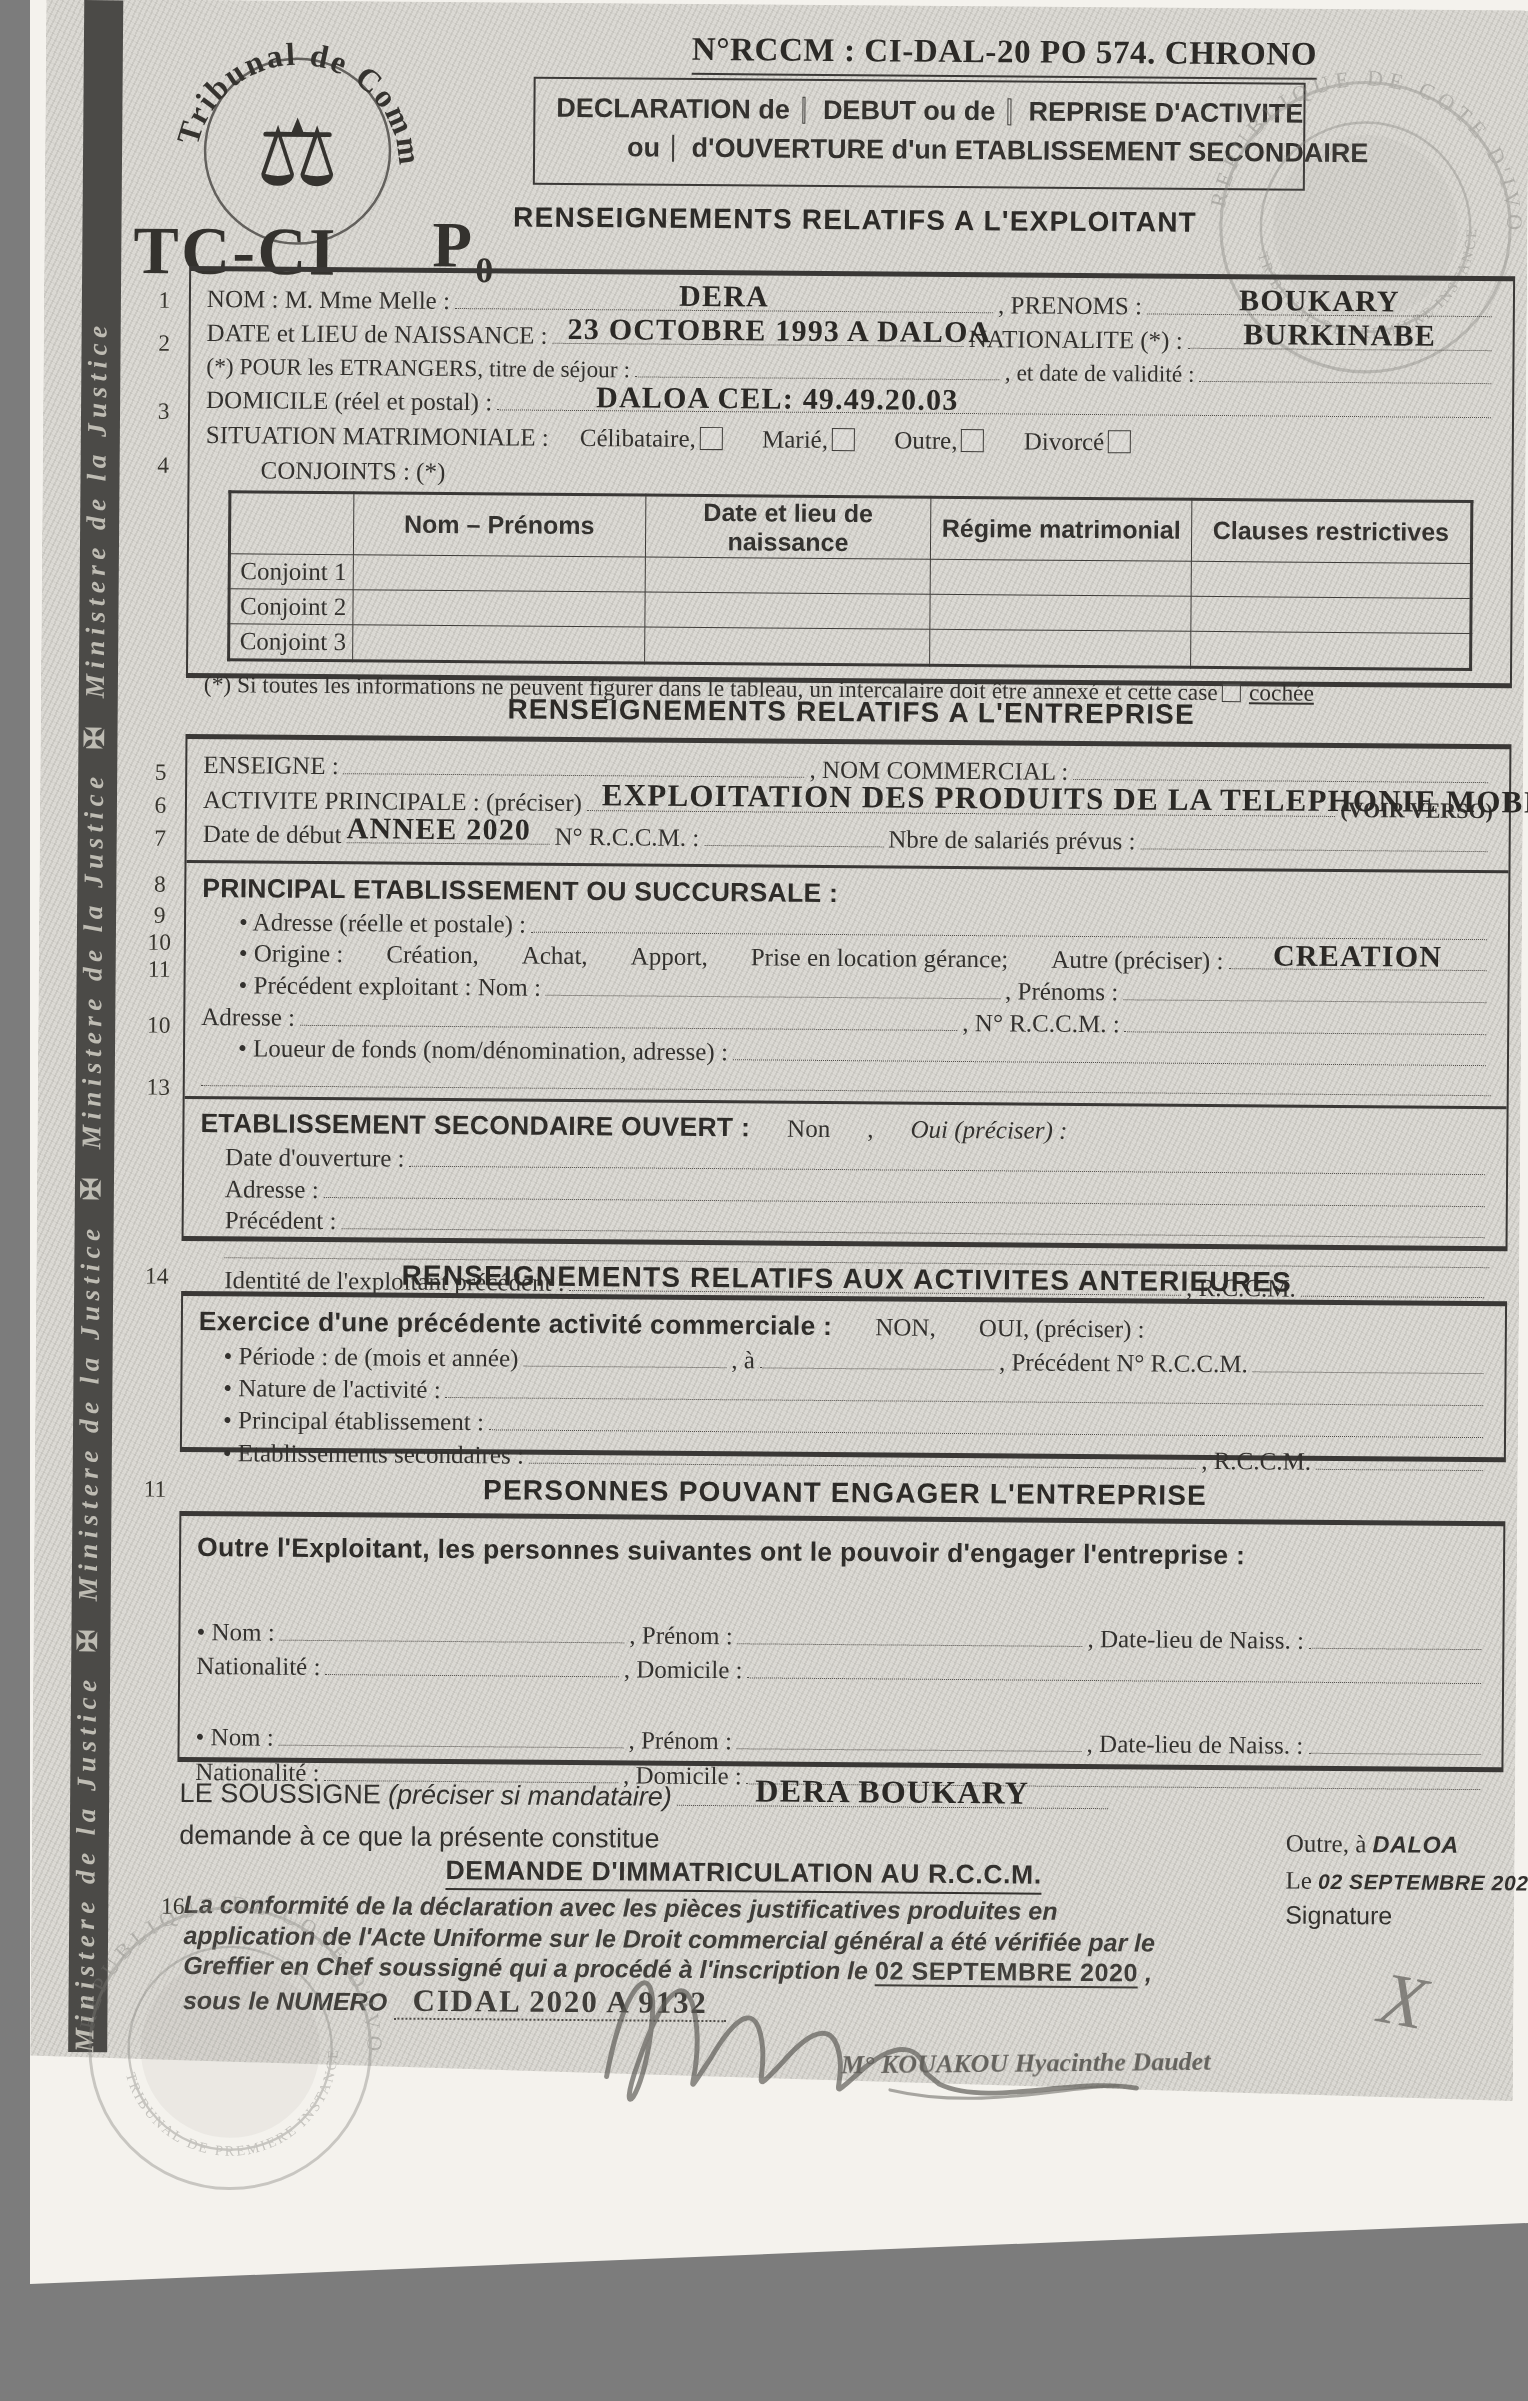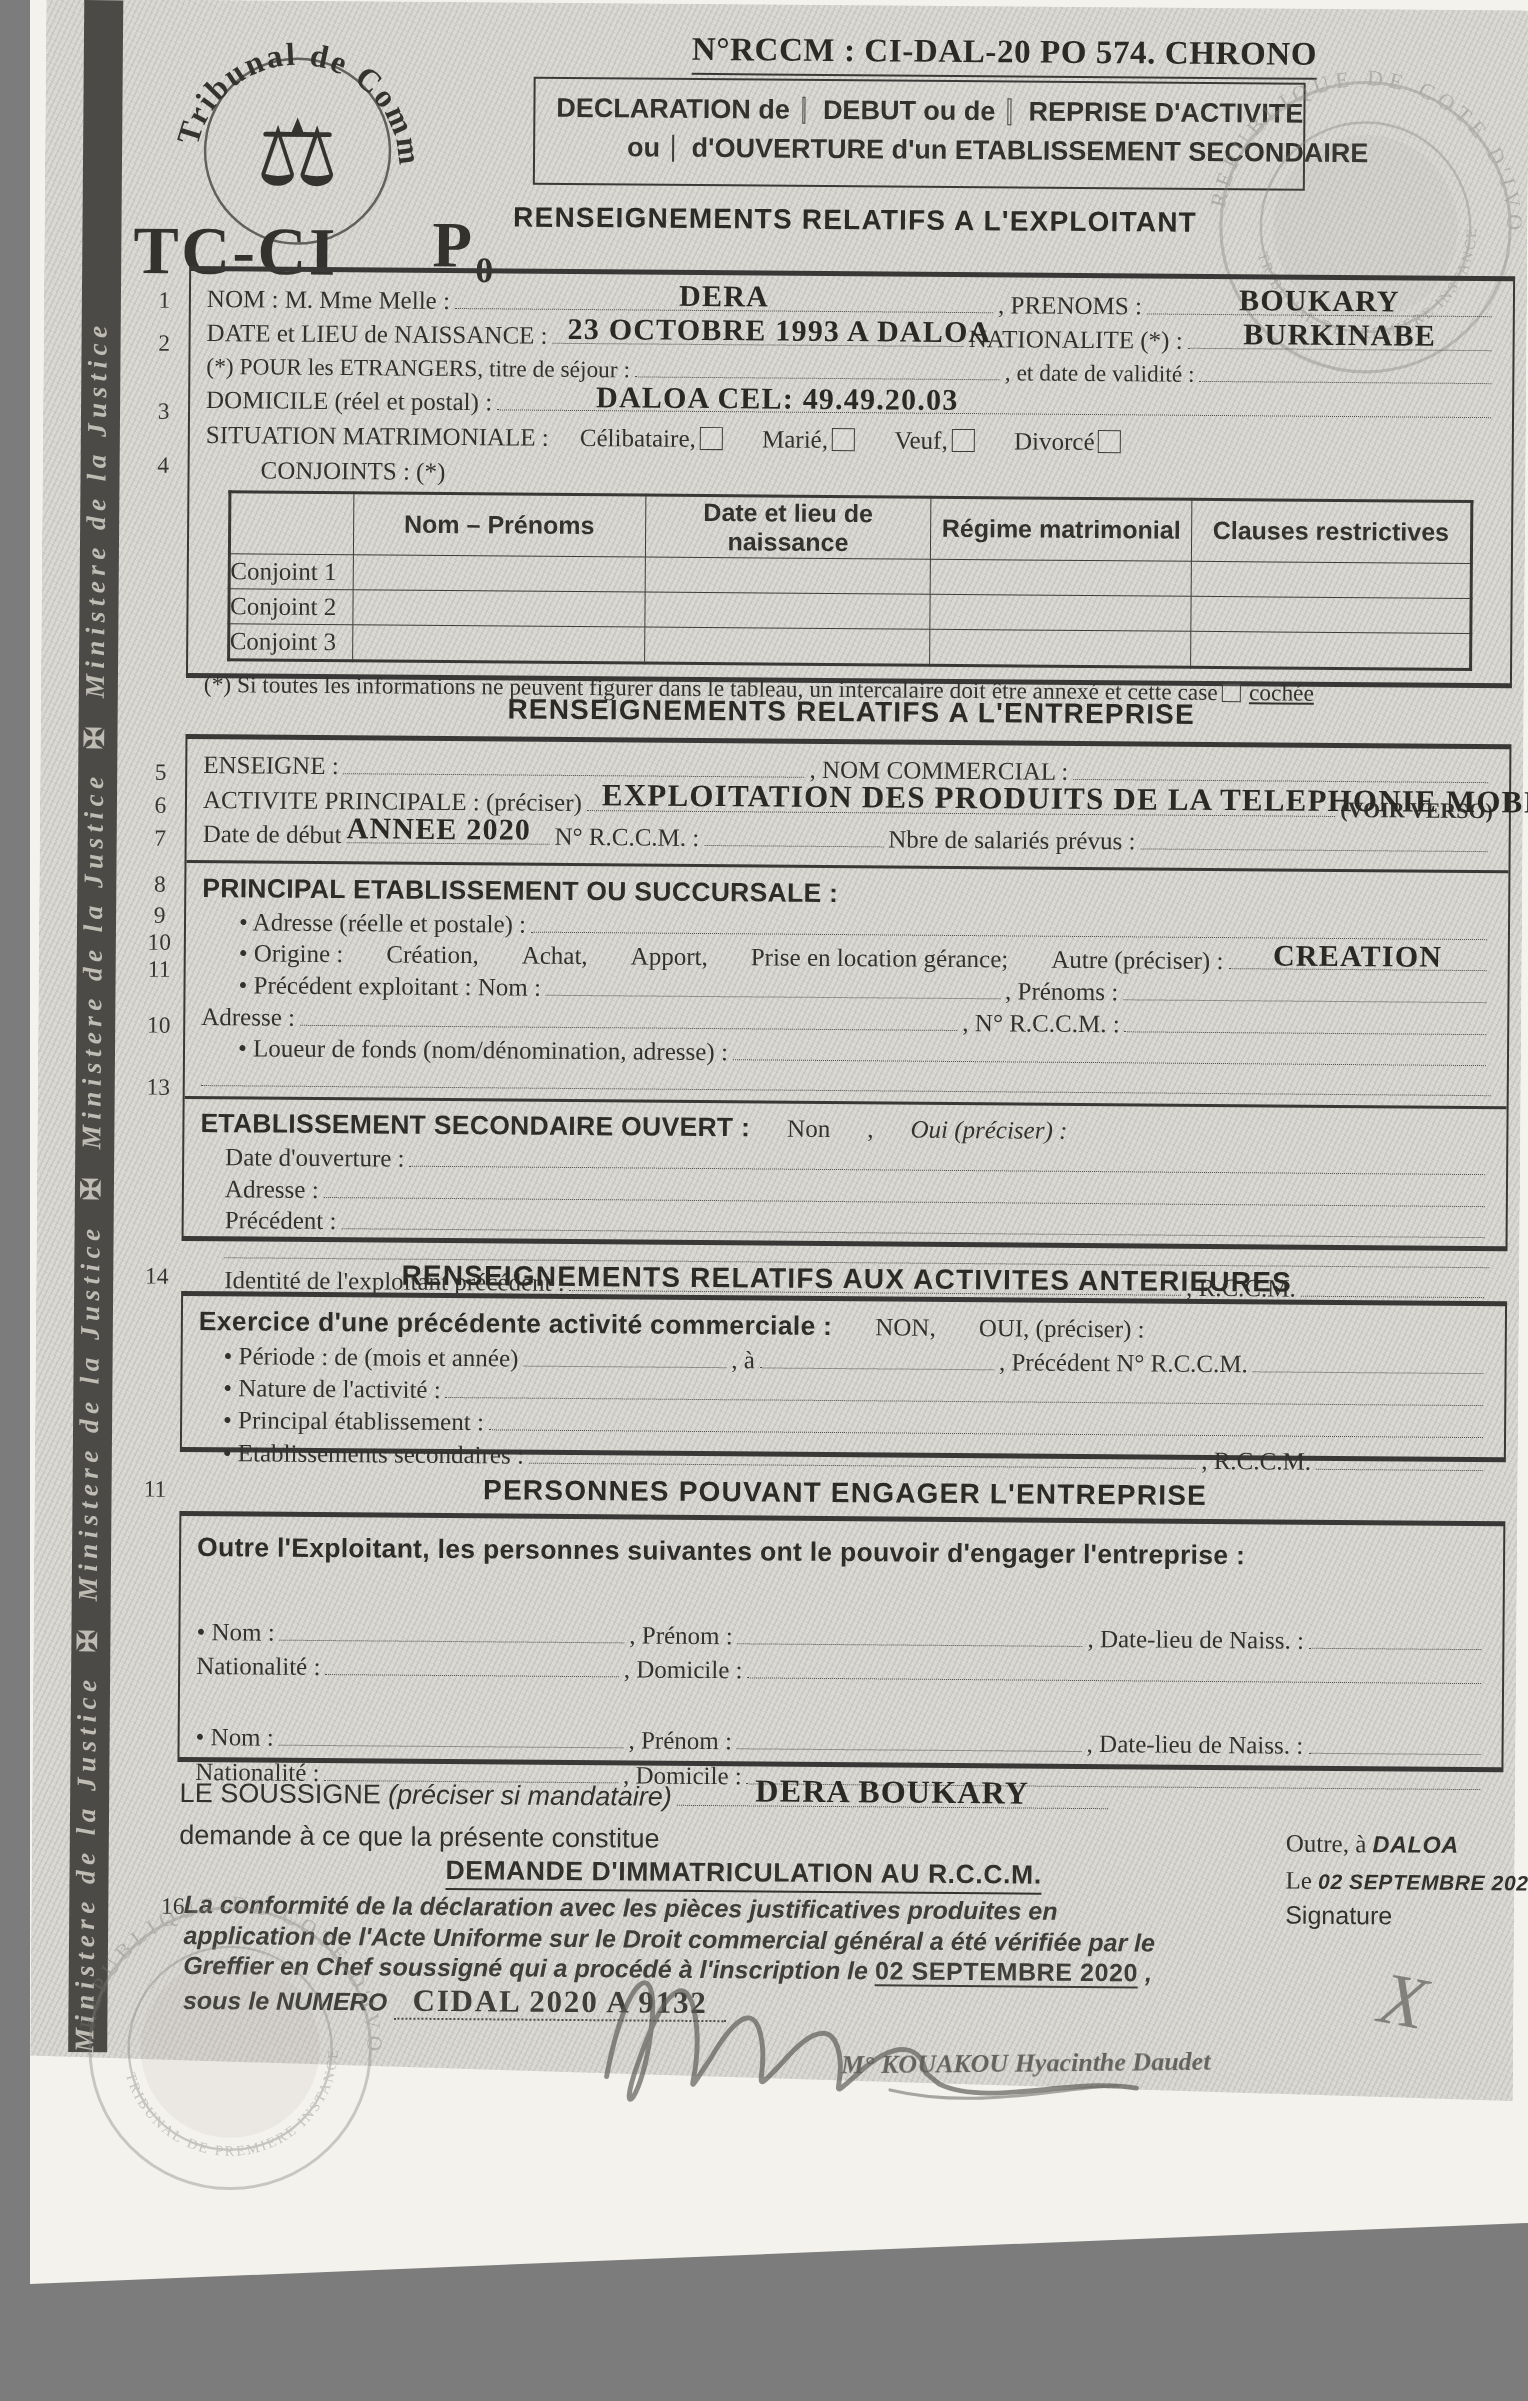--- a/index.html
+++ b/index.html
@@ -42,21 +42,21 @@
   #declbox .ln1{margin:13.6px 0 0 21px;}
   #declbox .ln2{margin:8.6px 0 0 92px;}
   #declbox .cb{width:25px;height:25px;top:0;}
   
   #content{position:absolute;left:161px;top:0;width:1331px;height:2157px;}
   
   #box1{top:270px;height:412px;padding:7.4px 16px;}
   #conj-table{border-collapse:collapse;width:1245px;margin:3.7px auto 0;}
   #conj-table th,#conj-table td{border:1.8px solid #3e3c39;height:32px;
      font:bold 25px "Liberation Sans",sans-serif;color:#34322f;text-align:center;}
-  #conj-table td.rl{font:25px "Liberation Serif",serif;text-align:left;padding-left:0;}
+  #conj-table td.rl{font:25px "Liberation Serif",serif;text-align:left;padding-left:10px;}
   #conj-table{border:3.1px solid #3a3836;}
   
   #box2{top:738px;height:507px;}
   #box2 .part{padding:6.2px 16px;}
   #box2 .p1{border-bottom:3.1px solid #3a3836;}
   #box2 .p2{border-bottom:3.1px solid #3a3836;}
   #box2 .tight .row{margin:3.7px 0;}
   
   #box3{top:1295px;height:161px;padding:6.2px 16px;}
   #box3 .row{margin:4.3px 0;}
@@ -203,21 +203,21 @@
       <div class="row f">
         <span class="lbl">DOMICILE (réel et postal) :</span>
         <span class="dots">
                 <span class="val left" style="left:99px">DALOA CEL: 49.49.20.03</span>
               </span>
       </div>
       <div class="row f" style="gap:31px">
         <span class="lbl">SITUATION MATRIMONIALE :</span>
         <span class="lbl"><span>Célibataire,</span><span class="cb"></span></span>
         <span class="lbl"><span>Marié,</span><span class="cb"></span></span>
-        <span class="lbl"><span>Veuf,</span><span class="cb"></span></span>
+        <span class="lbl"><span>Outre,</span><span class="cb"></span></span>
         <span class="lbl"><span>Divorcé</span><span class="cb"></span></span>
       </div>
       <div class="row" style="margin-left:55px"><span class="lbl">CONJOINTS : (*)</span></div>
       <table id="conj-table">
         <colgroup>
                 <col style="width:10%">
                 <col style="width:23.5%">
                 <col style="width:23%">
                 <col style="width:21%">
                 <col style="width:22.5%">

